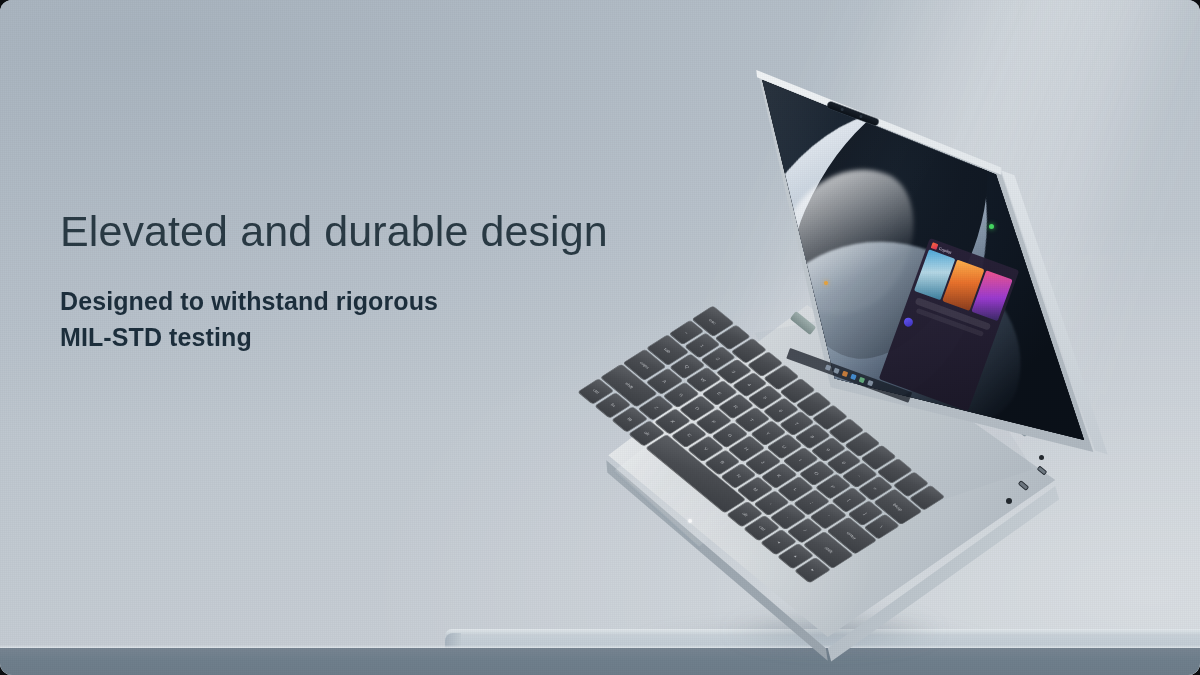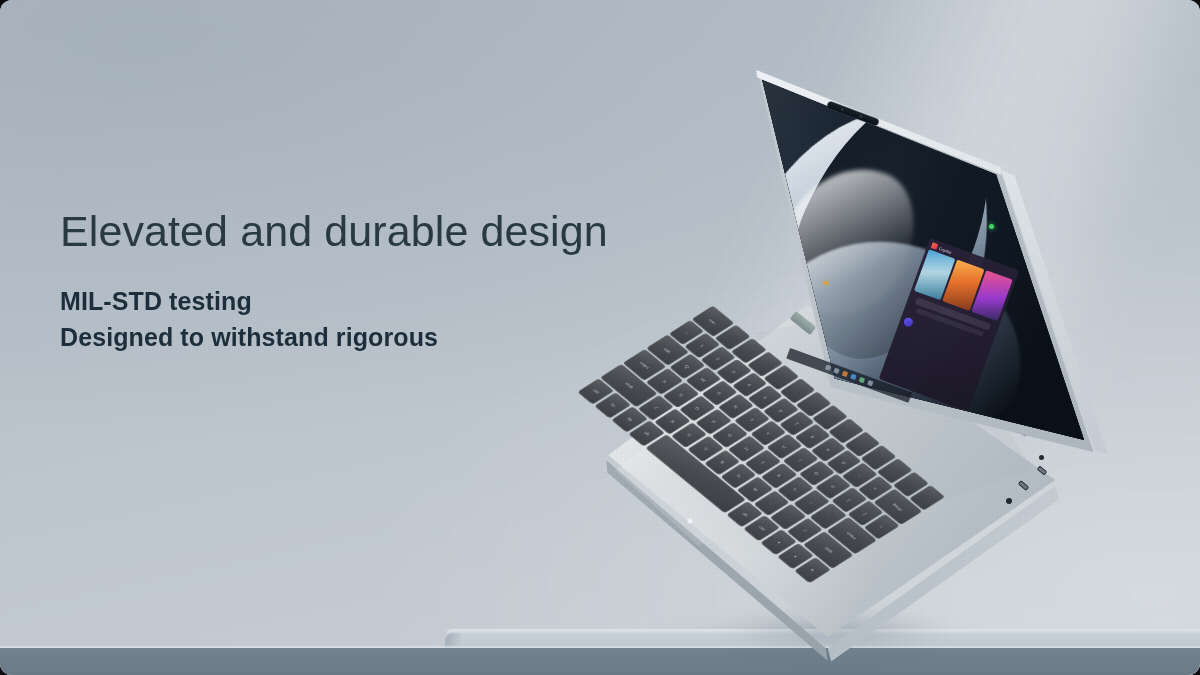--- a/index.html
+++ b/index.html
@@ -486,22 +486,22 @@
   <div class="pedestal"></div>
   <div class="pedestal-top"></div>
   <div class="pedestal-leftface"></div>
 
   <div class="floor-edge"></div>
   <div class="floor"></div>
 
   <div class="copy">
     <div class="headline">Elevated and durable design</div>
     <div class="subcopy">
+      <span>Designed to withstand rigorous</span>
       <span>MIL-STD testing</span>
-      <span>Designed to withstand rigorous</span>
     </div>
   </div>
 
   <div class="laptop">
 
     <div class="dev-shadow"></div>
 
     <div class="base"></div>
     <div class="base-sheen"></div>
     <div class="base-lip"></div>

